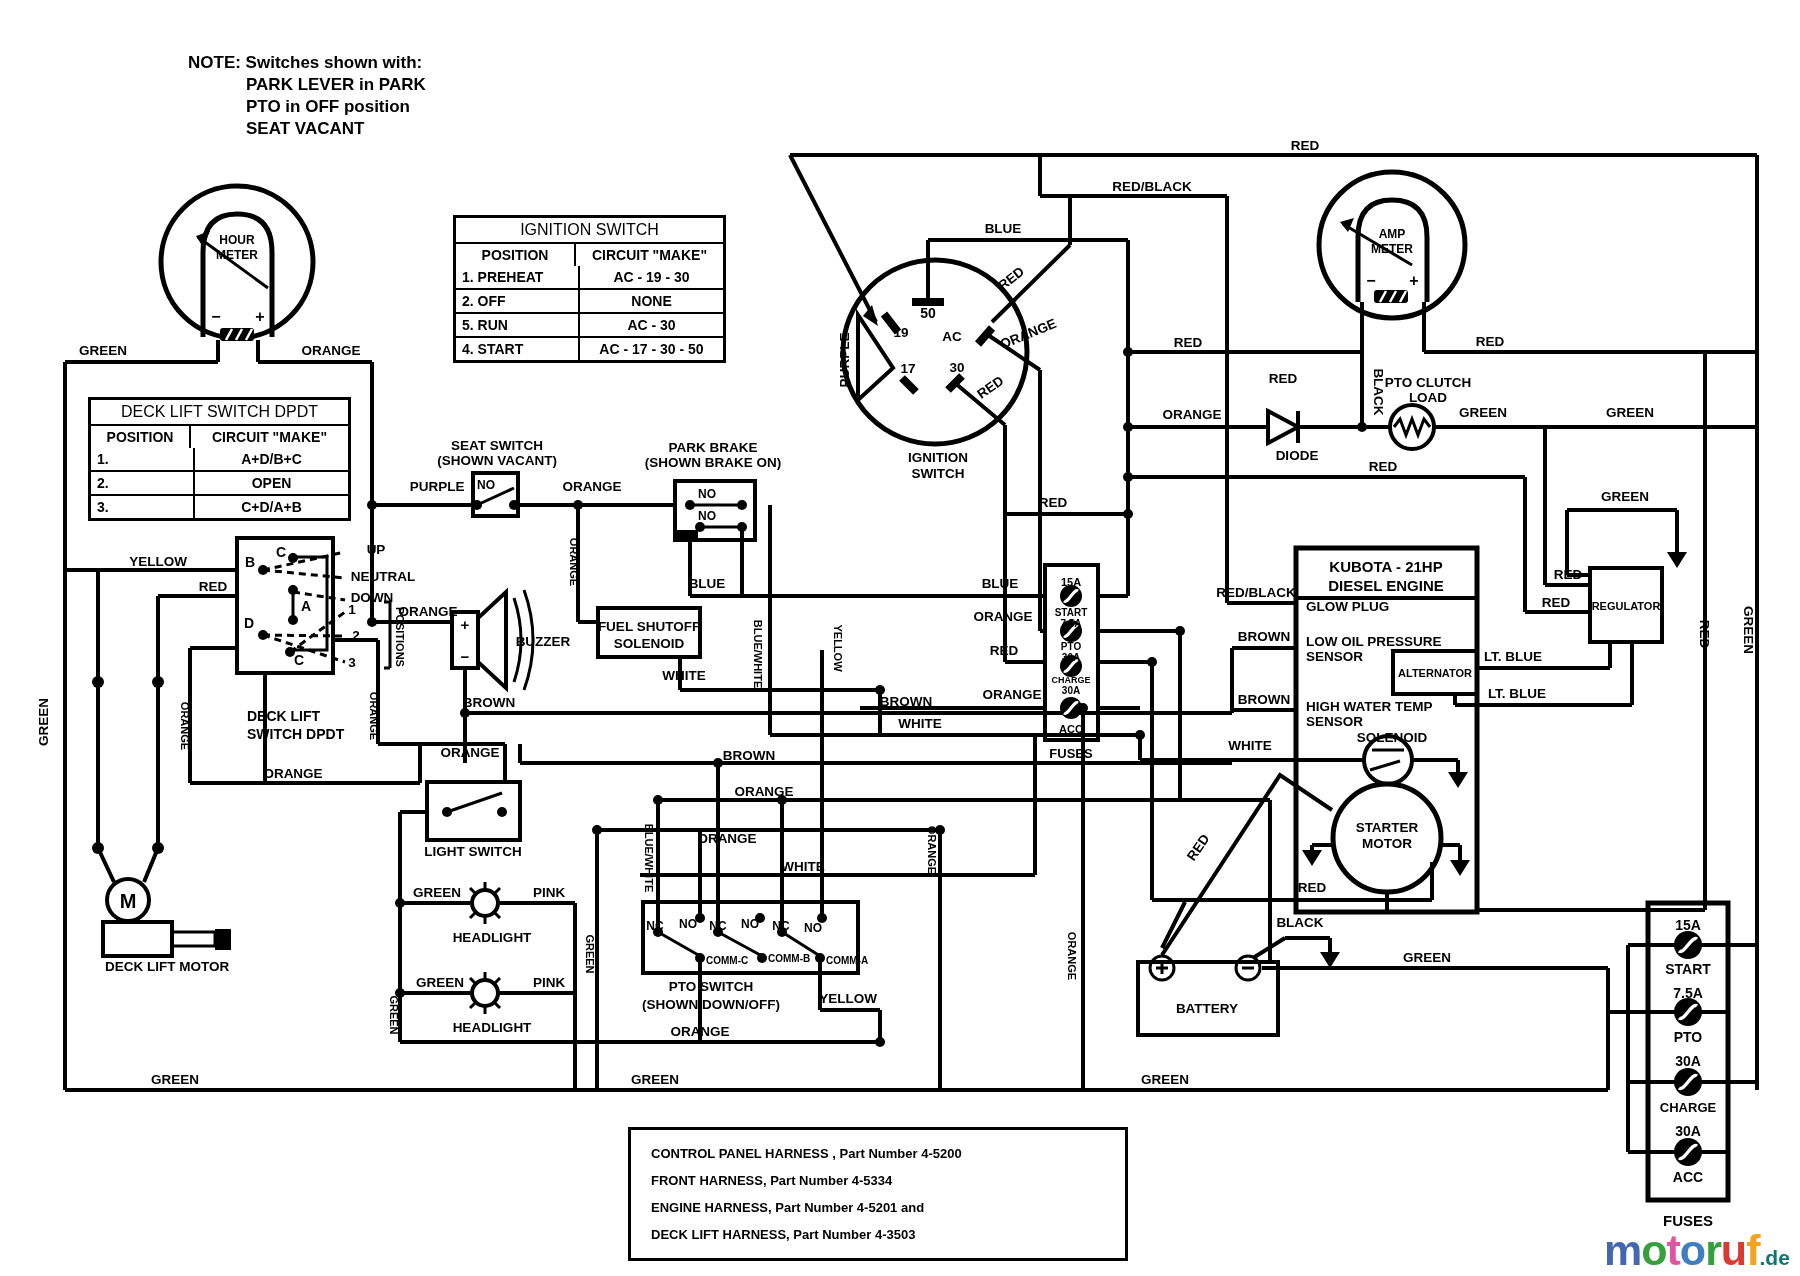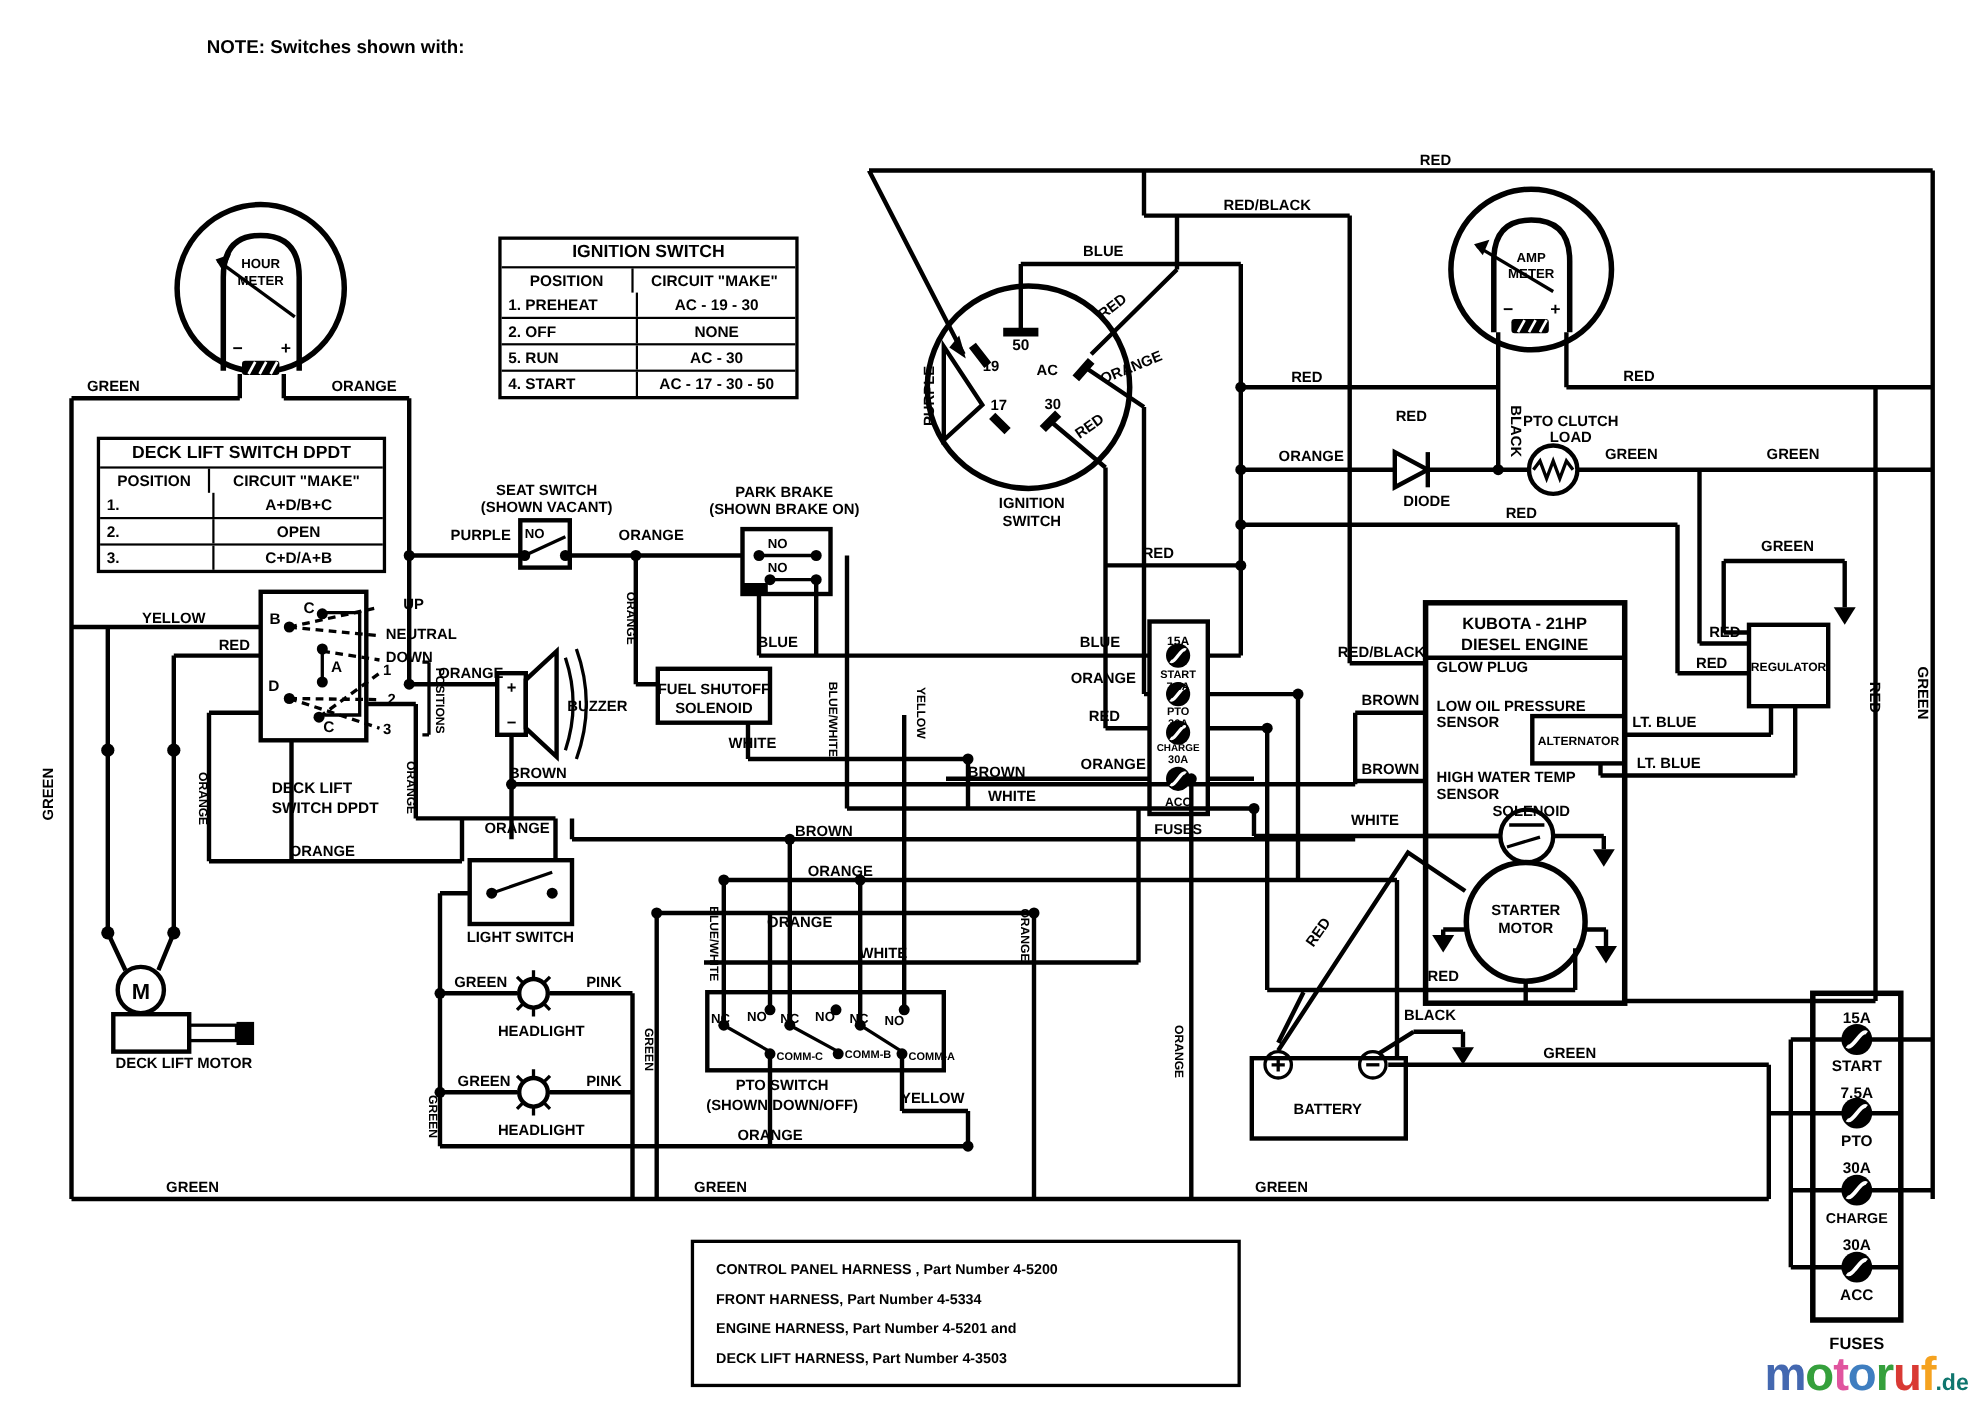--- a/index.html
+++ b/index.html
@@ -13,21 +13,21 @@
   .dash{stroke:#000;stroke-width:3;fill:none;stroke-dasharray:7 5;}
   .blk{fill:#000;stroke:none;}
   .abs{position:absolute;}
   .note{font-size:17px;font-weight:bold;color:#000;line-height:22px;white-space:nowrap;}
   .tbl{position:absolute;border:3px solid #000;background:#fff;}
   .tbl .trow{display:flex;border-top:2px solid #000;justify-content:flex-end;}
   .tbl .trow:first-child{border-top:none;}
   .tbl .c{font-weight:bold;font-size:14px;text-align:center;padding:3px 2px;
           border-left:2px solid #000;white-space:nowrap;overflow:hidden;}
   .tbl .c:first-child{border-left:none;}
-  .tbl .title{font-weight:bold;font-size:16px;text-align:center;padding:3px 0;}
+  .tbl .title{font-weight:normal;font-size:16px;text-align:center;padding:3px 0;}
   .harness{position:absolute;border:3px solid #000;padding:10px 0 10px 20px;
            font-size:13px;font-weight:bold;line-height:27px;background:#fff;white-space:nowrap;}
   .logo{position:absolute;font-weight:bold;font-size:43px;letter-spacing:-1px;}
   .logo .suf{font-size:21px;color:#0f766e;font-weight:bold;letter-spacing:0;}
   text{font-family:"Liberation Sans",sans-serif;font-weight:bold;fill:#000;}
 </style>
 </head>
 <body>
 
 <div id="stage">
@@ -439,22 +439,27 @@
         <text transform="translate(1688,998)" font-size="14" text-anchor="middle">7.5A</text>
         <text transform="translate(1688,1042)" font-size="14" text-anchor="middle">PTO</text>
         <text transform="translate(1688,1066)" font-size="14" text-anchor="middle">30A</text>
         <text transform="translate(1688,1112)" font-size="13" text-anchor="middle">CHARGE</text>
         <text transform="translate(1688,1136)" font-size="14" text-anchor="middle">30A</text>
         <text transform="translate(1688,1182)" font-size="14" text-anchor="middle">ACC</text>
         <text transform="translate(1688,1226)" font-size="15" text-anchor="middle">FUSES</text>
       </g>
   </svg>
 
-  <div class="abs note" style="left:188px;top:32px;">
+  <div class="abs note" style="left:188px;top:52px;">
     <div>NOTE: Switches shown with:</div>
+    <div id="note-lines" style="padding-left:58px;">
+        <div>PARK LEVER in PARK</div>
+        <div>PTO in OFF position</div>
+        <div>SEAT VACANT</div>
+      </div>
   </div>
 
   <div class="tbl" id="ign-table" style="left:453px;top:215px;width:267px;">
     <div class="title">IGNITION SWITCH</div>
     <div class="trow" style="border-top:2px solid #000;">
       <div class="c" style="width:114px;">POSITION</div>
       <div class="c" style="flex:1;">CIRCUIT "MAKE"</div>
     </div>
     <div id="ign-rows">
         <div class="trow">

